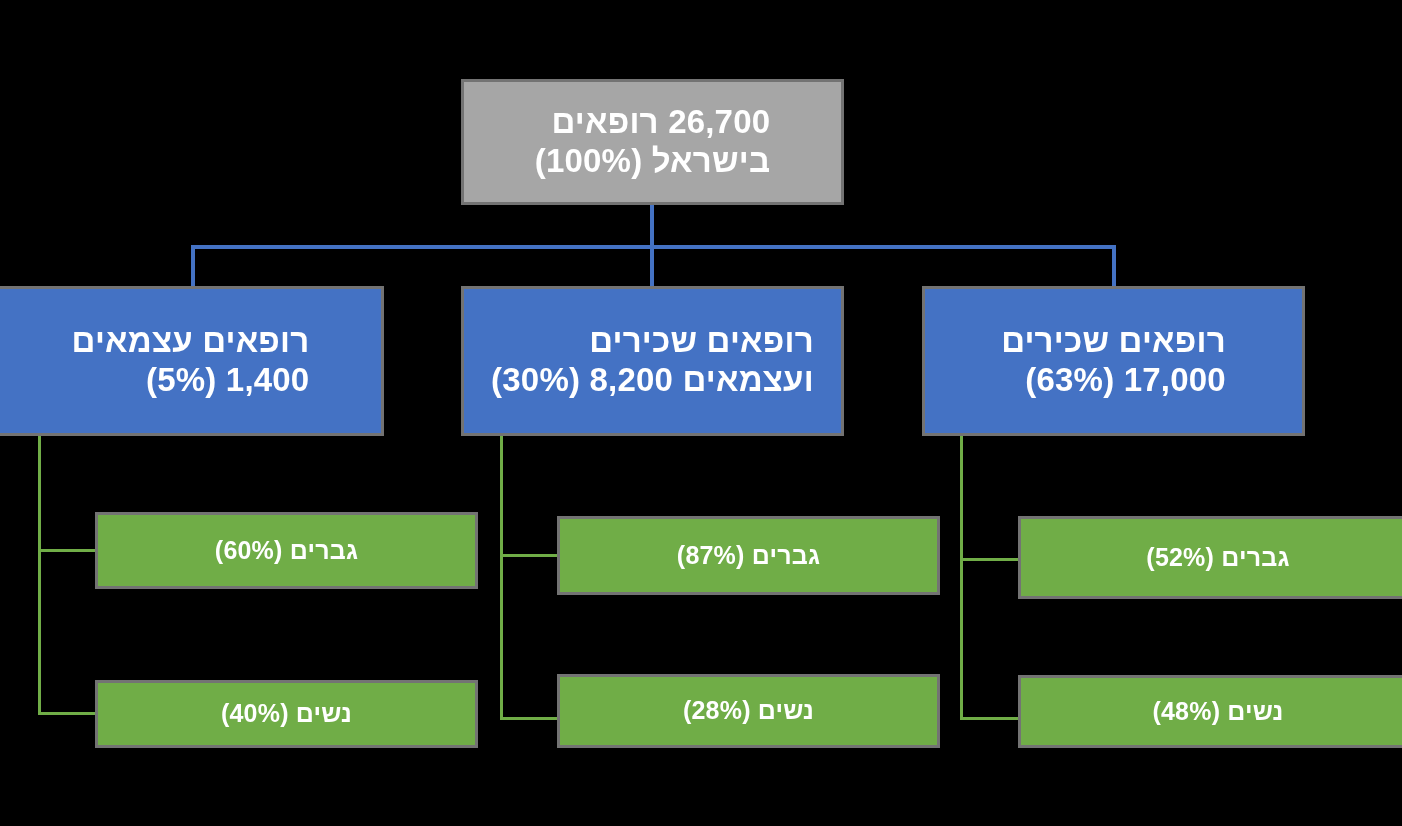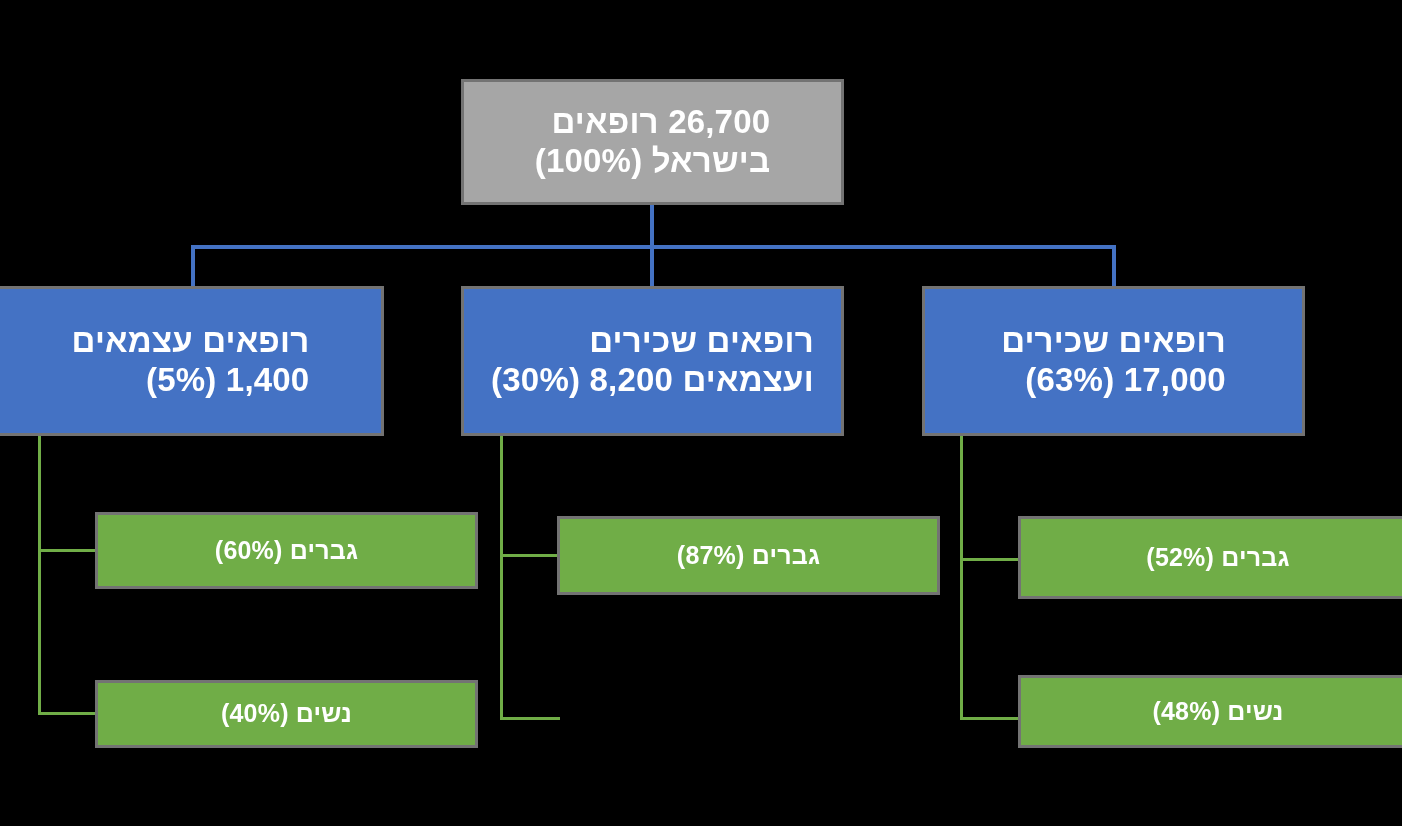--- a/index.html
+++ b/index.html
@@ -89,17 +89,18 @@
   <div class="node node-level2" style="left:461px; top:286px; width:383px; height:150px;">רופאים שכירים
 ועצמאים 8,200 (30%)</div>
 
   <div class="node node-level2" style="left:922px; top:286px; width:383px; height:150px;">רופאים שכירים
 17,000 (63%)</div>
 
   <div class="node node-level3" style="left:95px; top:512px; width:383px; height:77px;">גברים (60%)</div>
   <div class="node node-level3" style="left:95px; top:667px; width:383px; height:68px;margin-top:13px;">נשים (40%)</div>
 
   <div class="node node-level3" style="left:557px; top:516px; width:383px; height:79px;">גברים (87%)</div>
+  <div class="node node-level3" style="left:557px; top:674px; width:383px; height:74px;">נשים (28%)</div>
 
   <div class="node node-level3" style="left:1018px; top:516px; width:400px; height:83px;">גברים (52%)</div>
   <div class="node node-level3" style="left:1018px; top:675px; width:400px; height:73px;">נשים (48%)</div>
 
 </div>
 
 </body></html>

